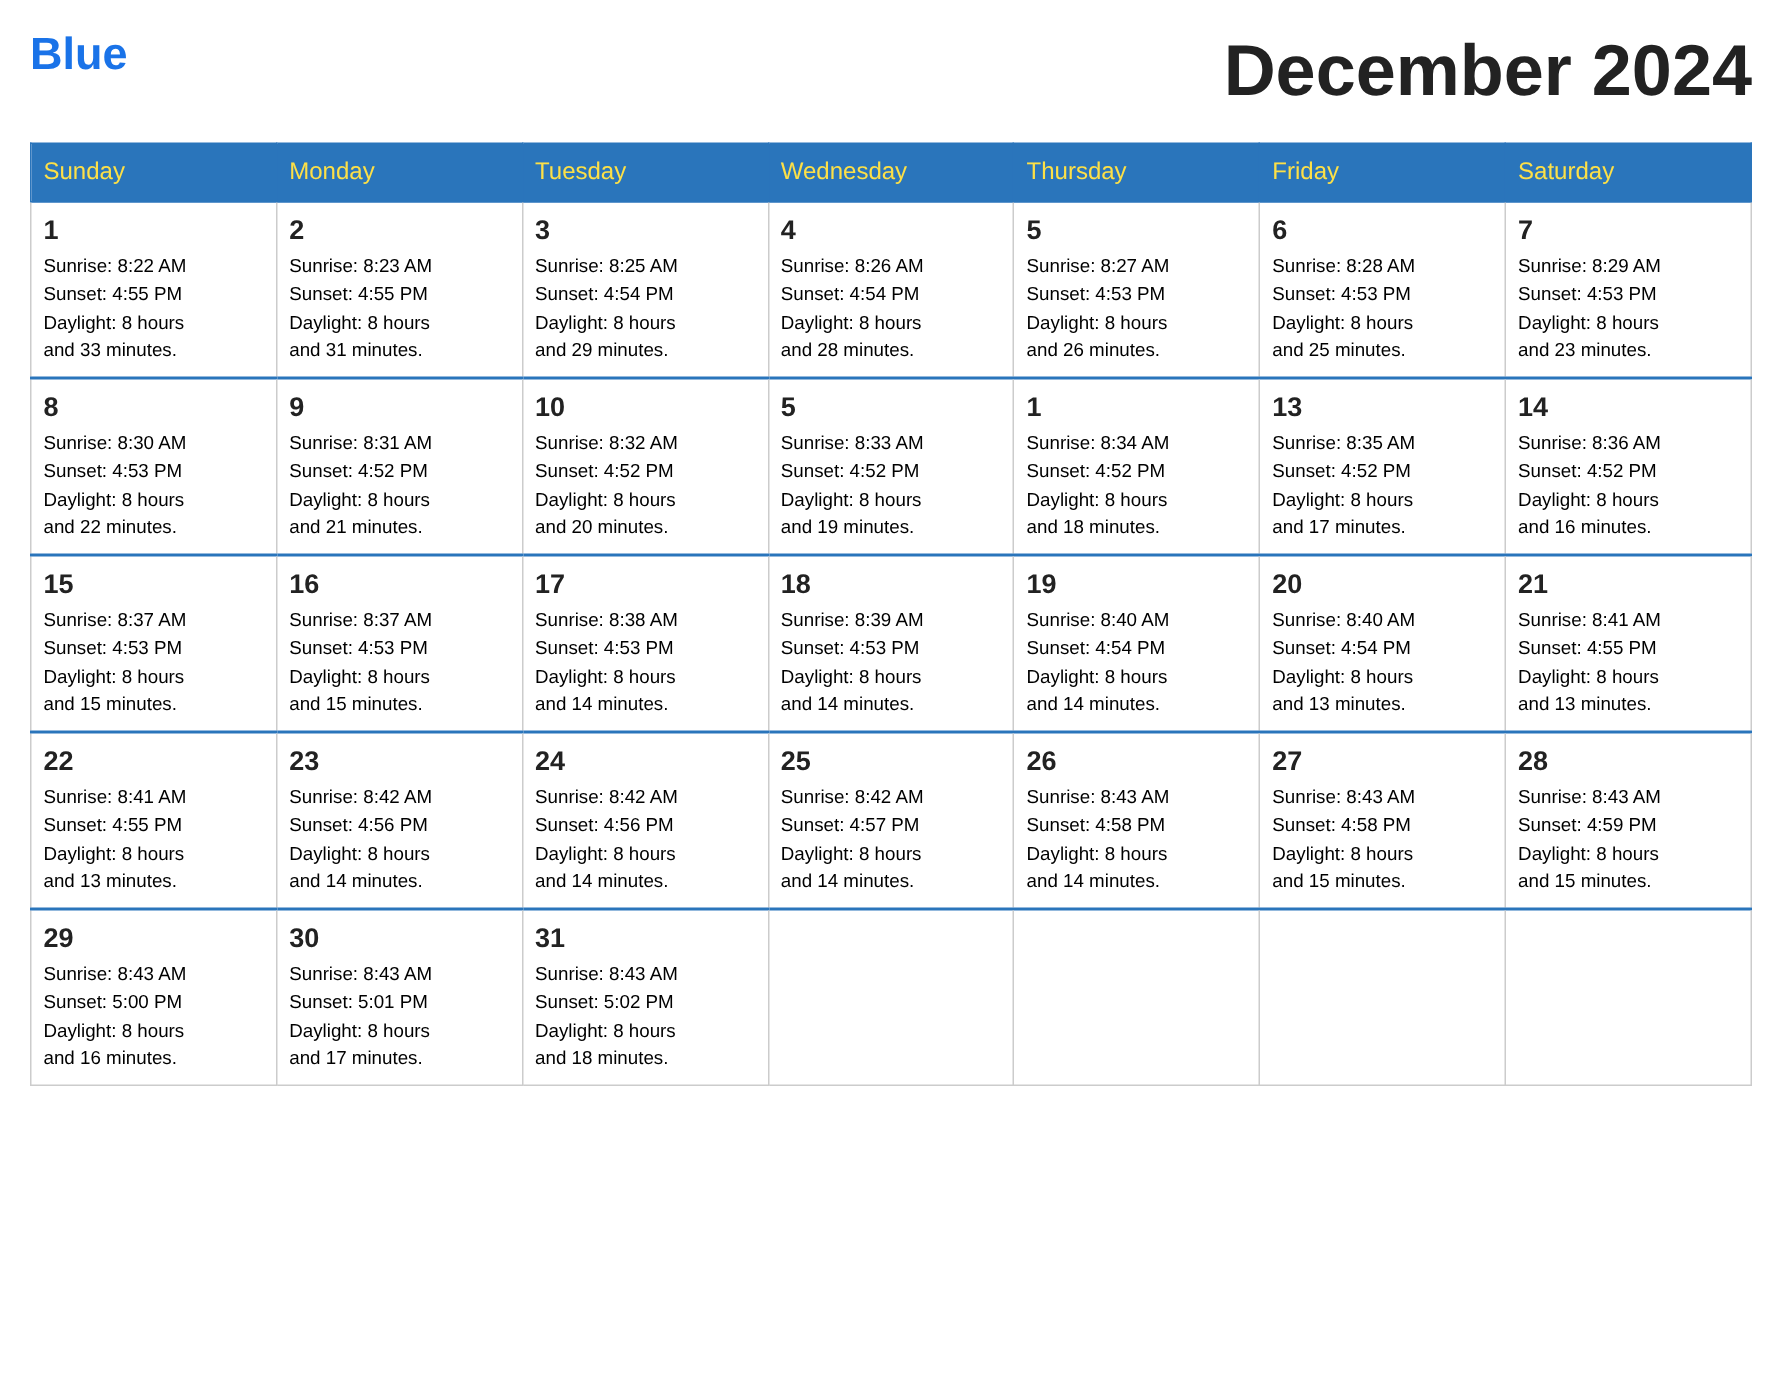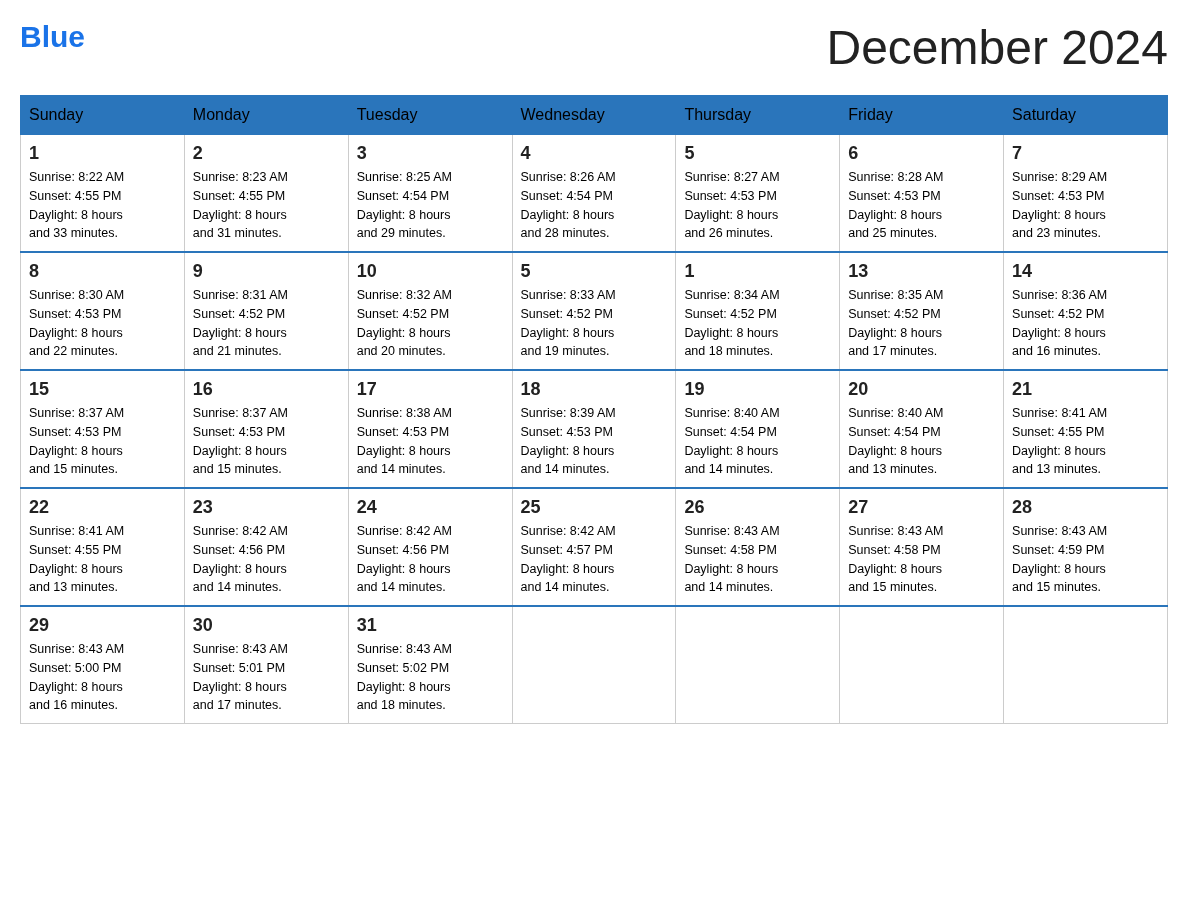--- a/index.html
+++ b/index.html
@@ -23,36 +23,36 @@
     }
     .logo-row {
       display: flex;
       align-items: center;
     }
     .title-area {
       text-align: right;
     }
     .calendar-title {
       font-size: 48px;
-      font-weight: normal;
+      font-weight: bold;
       color: #222;
     }
     .calendar-subtitle {
       font-size: 22px;
       color: #444;
       margin-top: 4px;
     }
     .calendar-table {
       width: 100%;
       border-collapse: collapse;
       table-layout: fixed;
     }
     .calendar-table thead tr th {
       background-color: #2a75bb;
-      color: #000000;
+      color: #fde047;
       padding: 10px 8px;
       font-size: 16px;
       font-weight: normal;
       text-align: left;
       border: 1px solid #2a75bb;
     }
     .calendar-table tbody tr td {
       vertical-align: top;
       padding: 8px;
       border: 1px solid #ccc;

